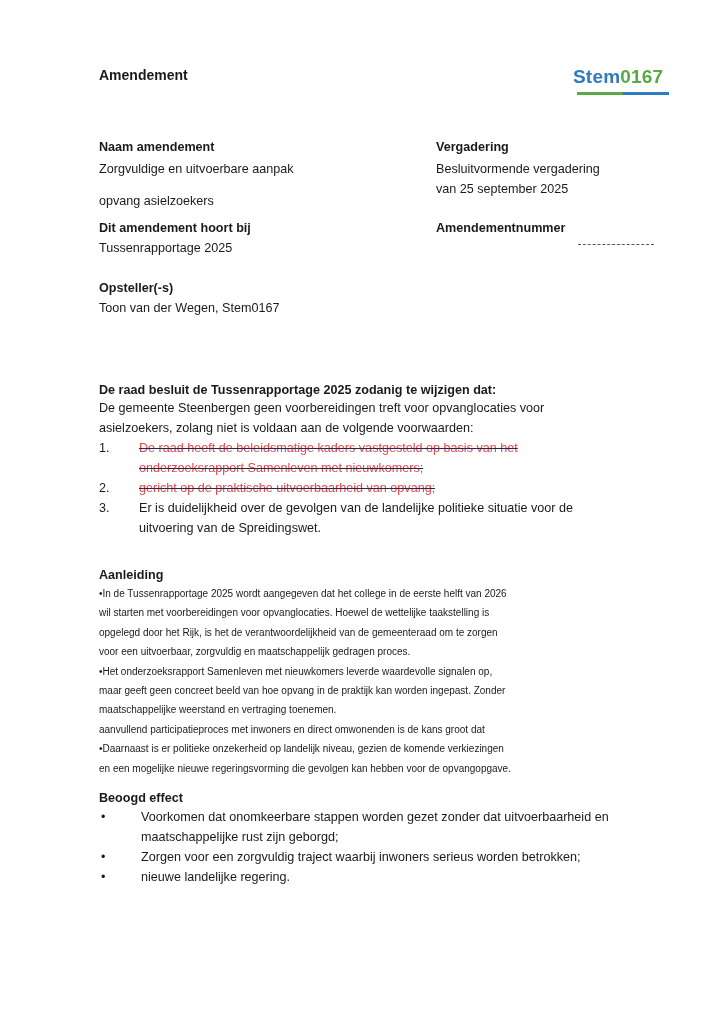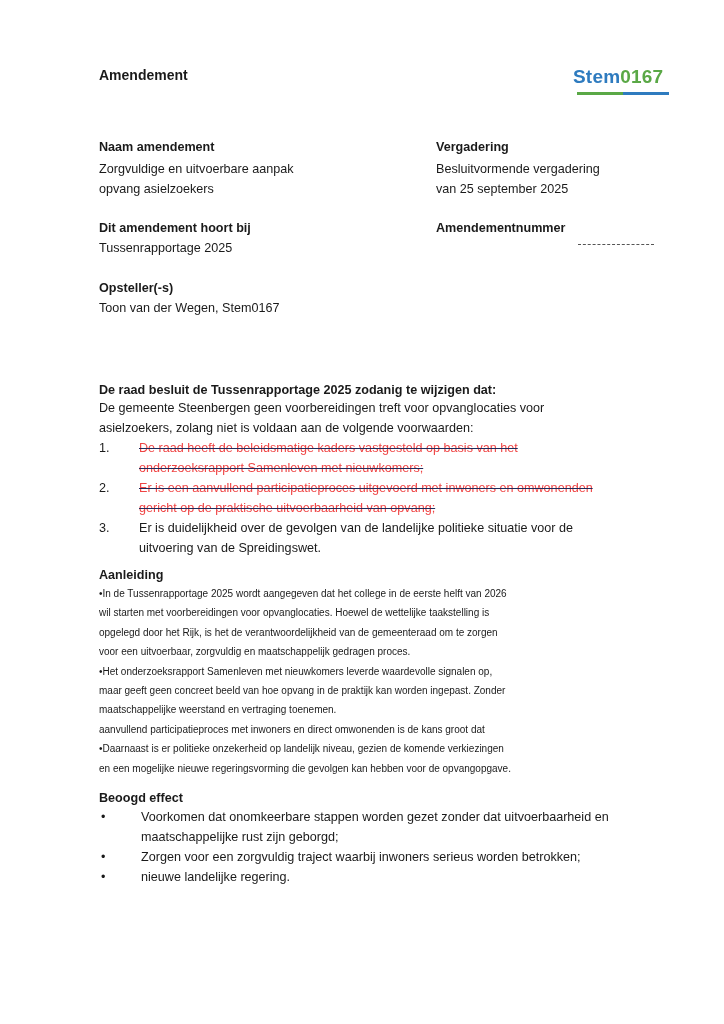--- a/index.html
+++ b/index.html
@@ -40,21 +40,21 @@
 
 <div class="abs title">Amendement</div>
 <div class="abs logo"><span class="stem">Stem</span><span class="num">0167</span></div>
 <div class="abs logo-bar">
     <span class="g"></span>
     <span class="b"></span>
   </div>
 
 <div class="abs col-left label" style="top:140px;">Naam amendement</div>
 <div class="abs col-left txt" style="top:159px;">Zorgvuldige en uitvoerbare aanpak</div>
-<div class="abs col-left txt" style="top:179px;">opvang asielzoekers</div>
+<div class="abs col-left txt" style="top:191px;">opvang asielzoekers</div>
 
 <div class="abs col-right label" style="top:140px;">Vergadering</div>
 <div class="abs col-right txt" style="top:159px;">Besluitvormende vergadering</div>
 <div class="abs col-right txt" style="top:179px;">van 25 september 2025</div>
 
 <div class="abs col-left label" style="top:221px;">Dit amendement hoort bij</div>
 <div class="abs col-left txt" style="top:238px;">Tussenrapportage 2025</div>
 
 <div class="abs col-right label" style="top:221px;">Amendementnummer</div>
 <div class="abs dashes"></div>
@@ -72,21 +72,20 @@
   <div class="list-row">
     <span class="num">1.</span>
     <span class="content">
       <div class="struck">De raad heeft de beleidsmatige kaders vastgesteld op basis van het</div>
       <div class="struck">onderzoeksrapport Samenleven met nieuwkomers;</div>
     </span>
   </div>
   <div class="list-row">
     <span class="num">2.</span>
     <span class="content">
-      <div class="struck">Er is een aanvullend participatieproces uitgevoerd met inwoners en omwonenden</div>
       <div class="struck">gericht op de praktische uitvoerbaarheid van opvang;</div>
     </span>
   </div>
   <div class="list-row">
     <span class="num">3.</span>
     <span class="content">
       <div>Er is duidelijkheid over de gevolgen van de landelijke politieke situatie voor de</div>
       <div>uitvoering van de Spreidingswet.</div>
     </span>
   </div>

